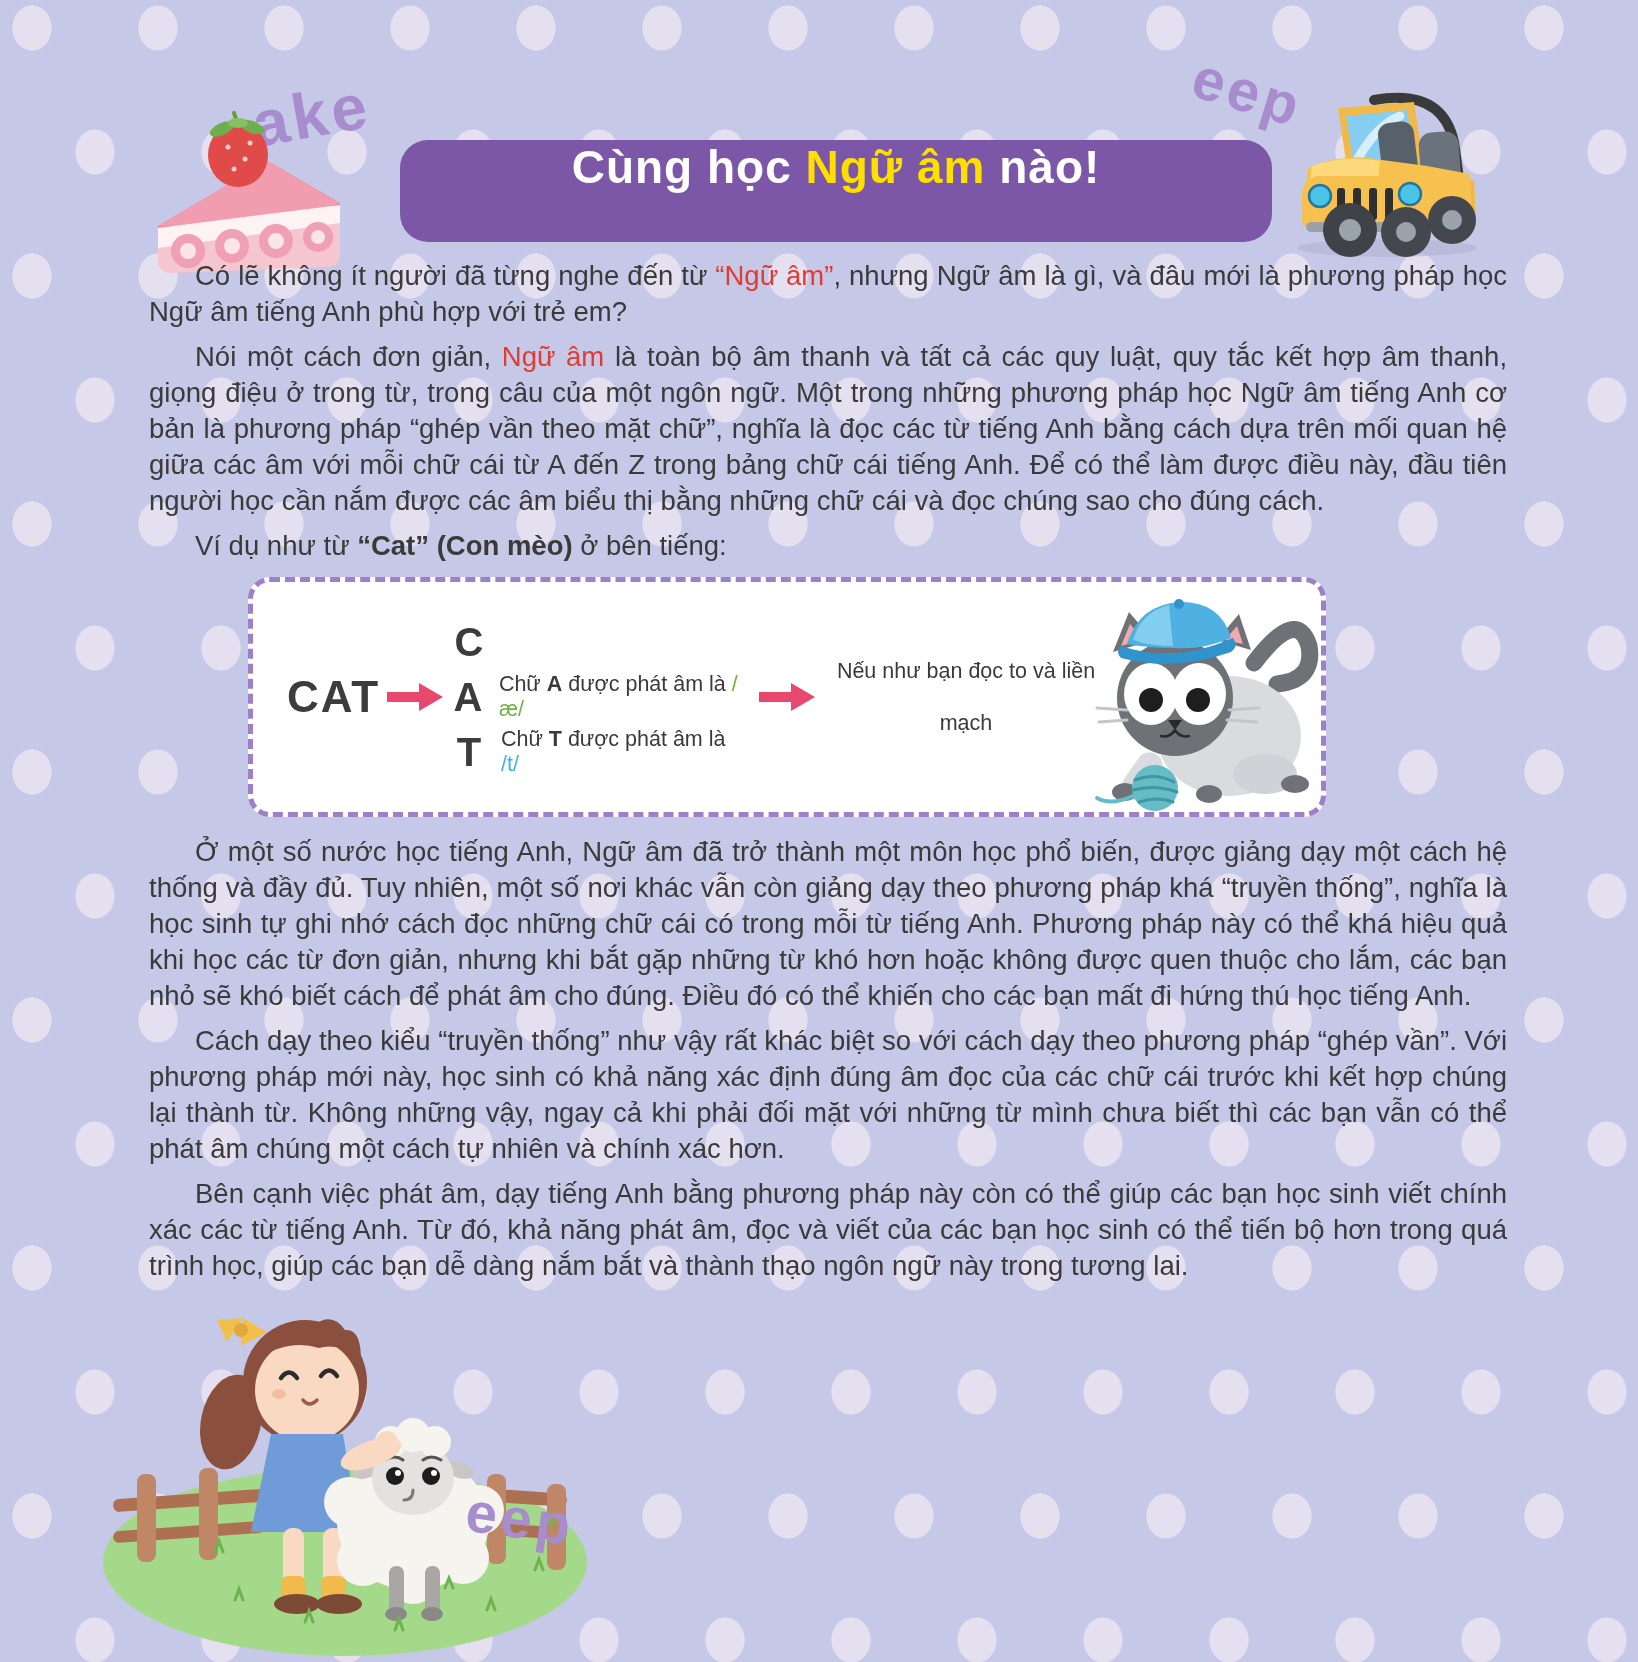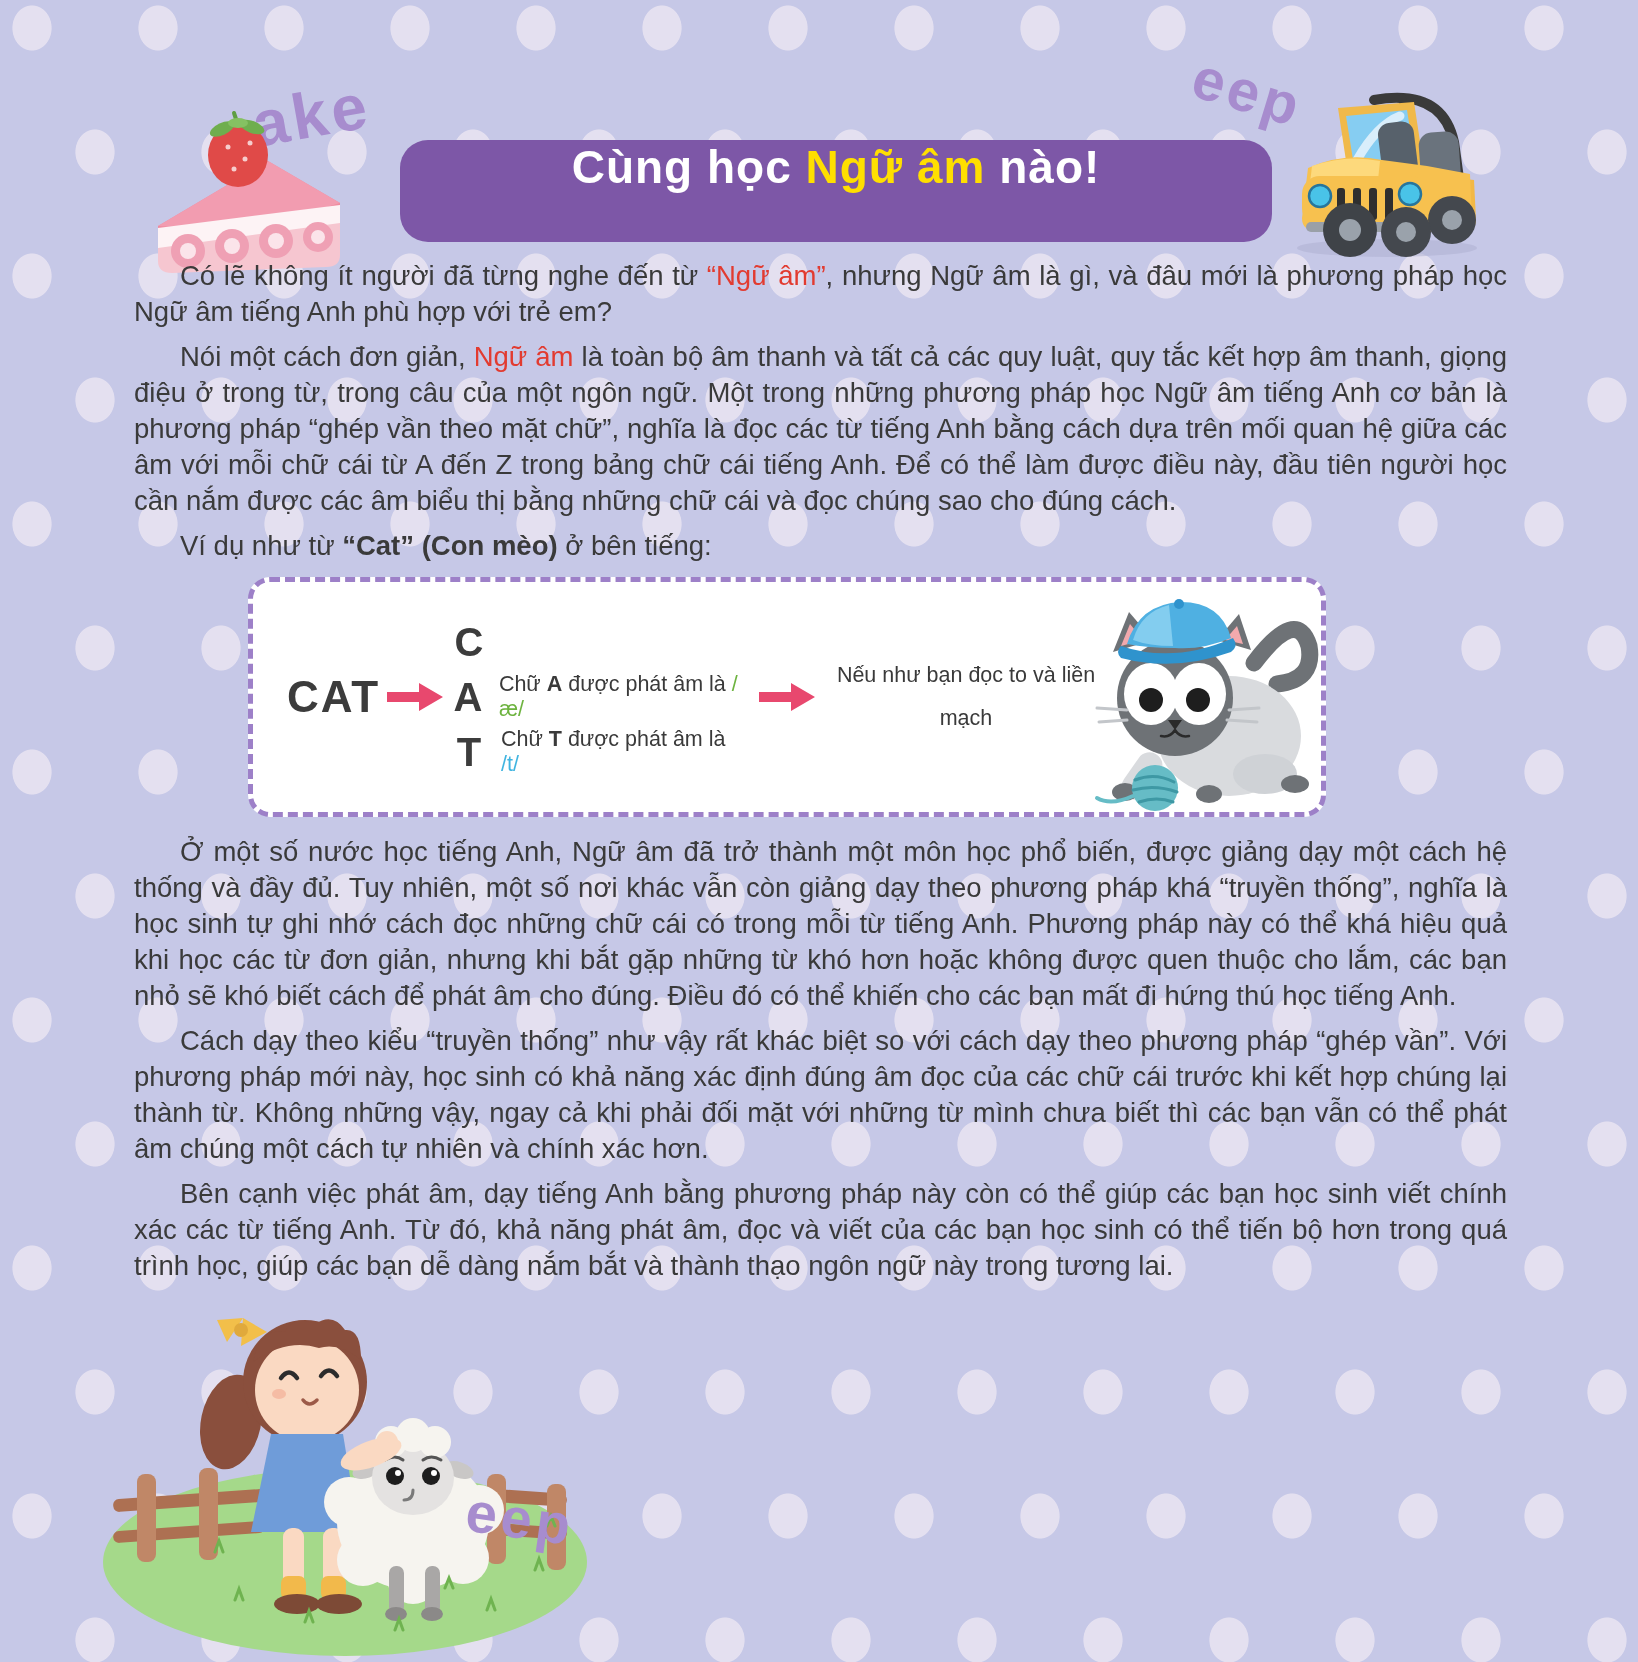--- a/index.html
+++ b/index.html
@@ -27,21 +27,21 @@
   .banner .title{font-size:46px;font-weight:bold;color:#ffffff;letter-spacing:1px;}
   .banner .hl{color:#ffdf00;}
   .illu{position:absolute;}
   .cake-illu{left:150px;top:103px;}
   .jeep-illu{left:1282px;top:80px;}
   .girlsheep-illu{left:95px;top:1270px;}
   .content{
     position:absolute;left:133px;top:258px;width:1374px;
     color:#3a3a3a;font-size:27.5px;line-height:36px;text-align:justify;
   }
-  .para{margin:0 0 9px 1px;text-indent:46px;}
+  .para{margin:0 0 9px 16px;text-indent:46px;}
   .red{color:#e23b30;}
   .bold{font-weight:bold;}
   .cat-box{
     position:relative;margin:13px 0 17px 115px;width:1078px;height:240px;
     background:#ffffff;border:5px dashed #9d80c8;border-radius:22px;
     box-sizing:border-box;font-size:21.5px;line-height:normal;text-align:left;
   }
   .cat-word{
     position:absolute;left:34px;top:50%;transform:translateY(-50%);
     font-size:44px;font-weight:bold;color:#3c3c3c;letter-spacing:2px;
@@ -51,21 +51,21 @@
   .arrow-2{left:506px;}
   .letter-rows{position:absolute;left:196px;top:50%;transform:translateY(-50%);width:300px;}
   .prow{display:flex;align-items:center;margin:7px 0;height:48px;}
   .big-letter{width:40px;margin-right:12px;font-size:40px;font-weight:bold;color:#3c3c3c;text-align:center;}
   .prow-text{color:#3a3a3a;}
   .ph-red{color:#e23b30;}
   .ph-green{color:#6db33f;}
   .ph-blue{color:#3fb4e0;}
   .box-note{
     position:absolute;left:572px;top:50%;transform:translateY(-50%);
-    width:282px;text-align:center;color:#3a3a3a;line-height:43px;
+    width:282px;text-align:center;color:#3a3a3a;line-height:52px;
   }
   .box-note span{display:block;}
   .cat-illu{position:absolute;right:2px;top:6px;}
 </style>
 </head>
 <body>
 
 <div class="page">
 
   <div class="decor-word decor-ake">ake</div>

